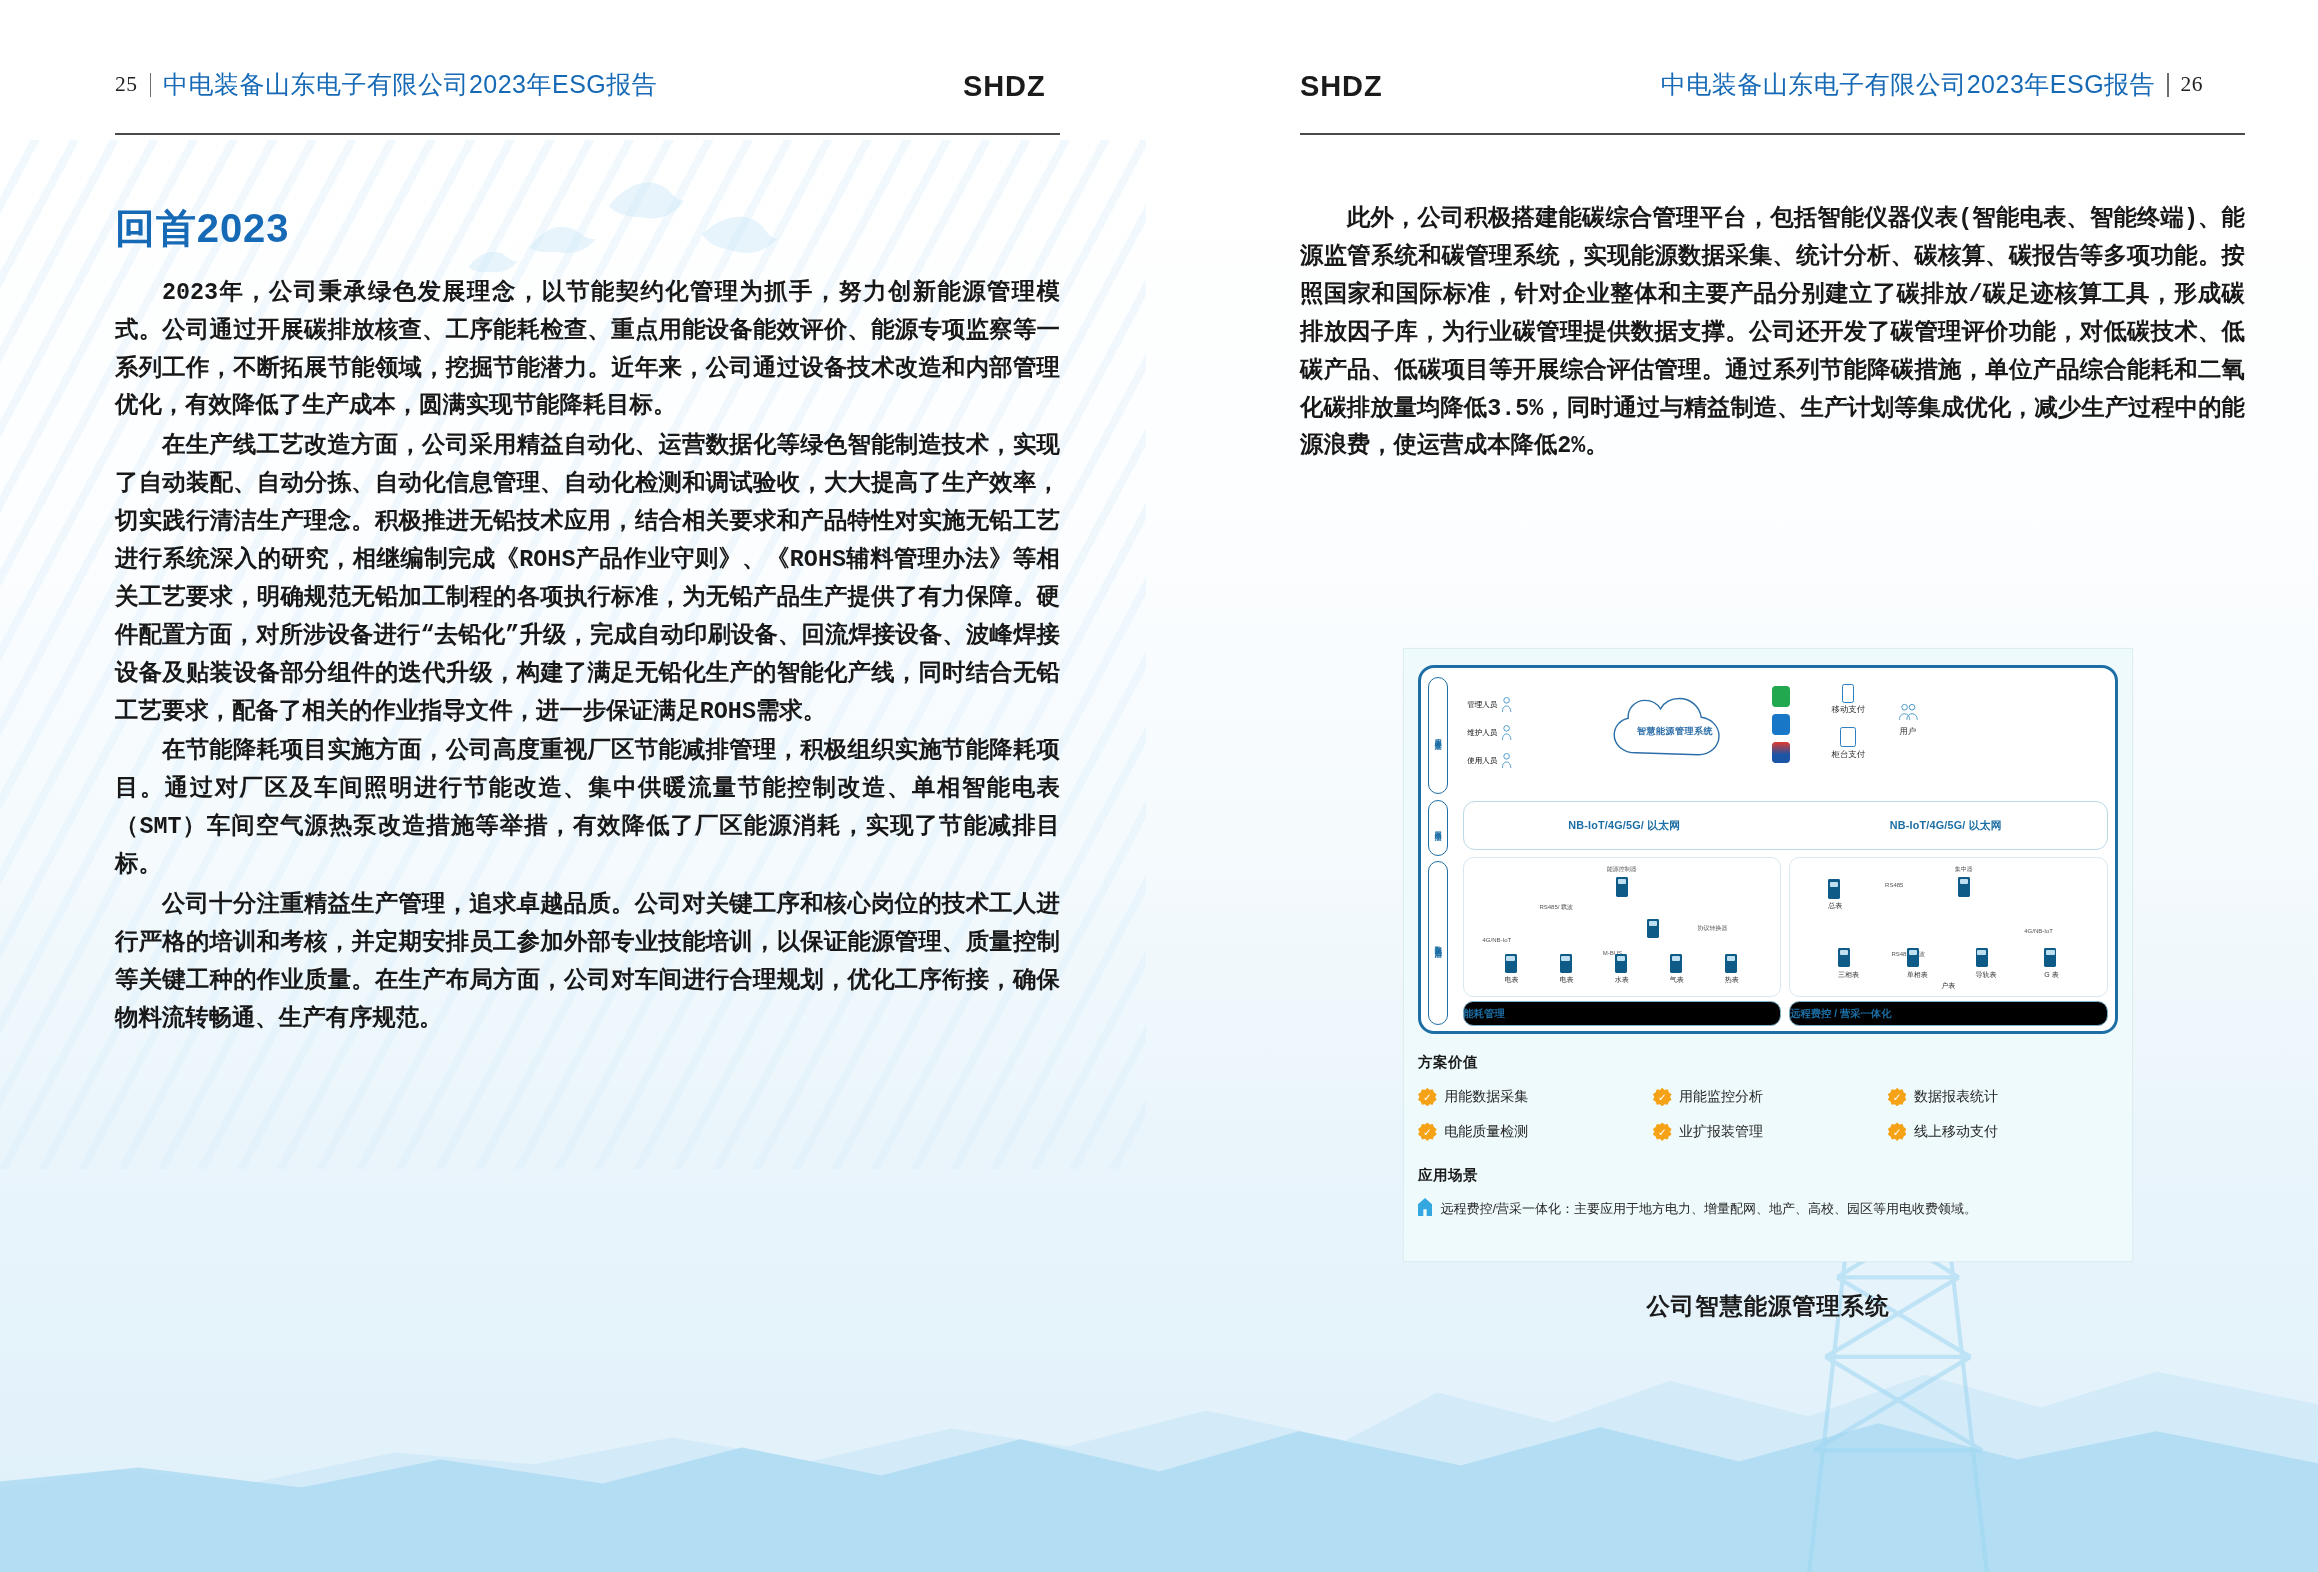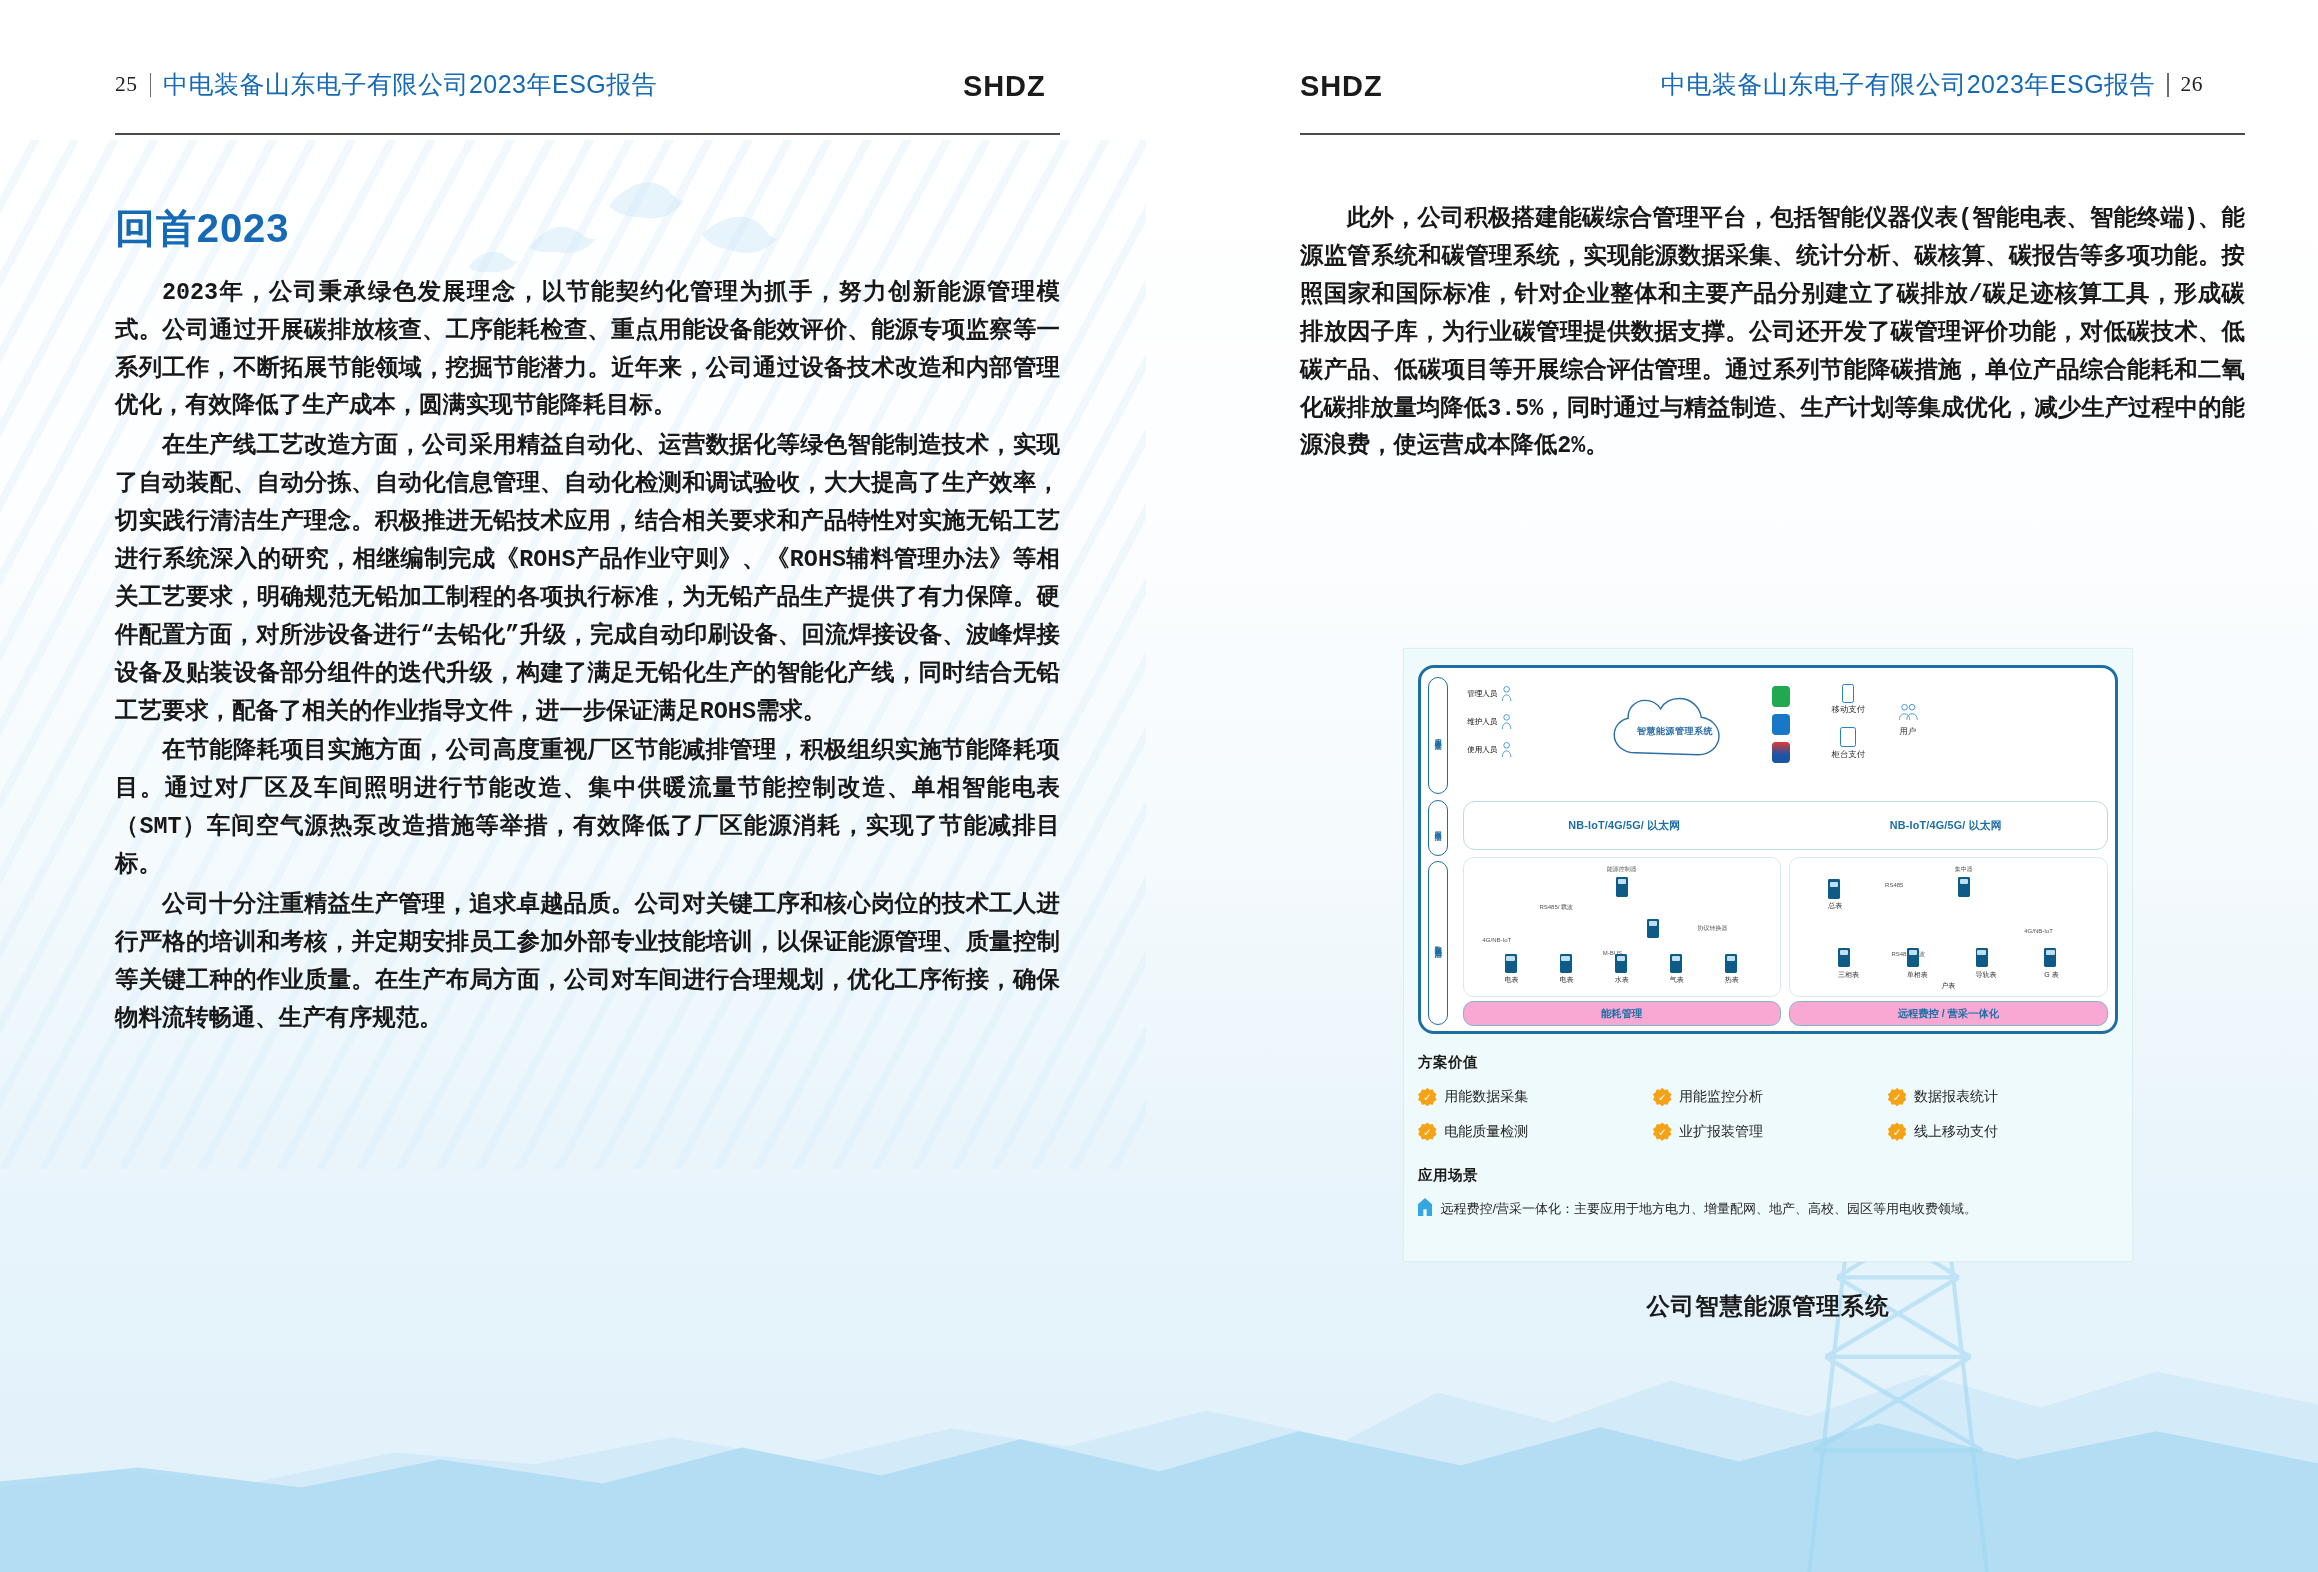--- a/index.html
+++ b/index.html
@@ -109,21 +109,21 @@
   }
   .layer-tab span {
     writing-mode:vertical-rl; font-size:7px; color:#1c6ea4; letter-spacing:1.4px;
     font-weight:bold;
   }
   .tab-app  { top:9.4px;  height:117px; }
   .tab-net  { top:132px; height:56px; }
   .tab-dev  { top:193px; height:164px; }
 
   .app-row { position:relative; margin-left:34px; height:123px; }
-  .people { position:absolute; left:4.7px; top:10px;text-align:right; }
+  .people { position:absolute; left:4.7px; top:21px;text-align:right; }
   .person { display:flex; align-items:center; gap:3.7px; margin-bottom:12px; }
   .person-ico { width:11.2px; height:16px; }
 
   .cloud {
     position:absolute; left:140px; top:16px; width:145px; height:79px;
   }
   .cloud-txt {
     position:absolute; inset:0; display:flex; align-items:center; justify-content:center;
     font-size:9px; color:#2b6ea8; font-weight:bold; letter-spacing:0.5px;
   }
@@ -150,22 +150,22 @@
   .dev-row { margin-left:34px; margin-top:6.5px; display:flex; gap:8.4px; height:140px; }
   .dev-box { flex:1; border:1.4px solid #d6e7ef; border-radius:10.3px; background:#fff; position:relative; }
   .meter { width:12px; height:19.6px; background:#0e5b87; border-radius:1.4px; position:relative; }
   .meter::after{ content:""; position:absolute; left:1.9px; top:2.3px; width:8.4px; height:5.1px;
                  background:#bfe0f0; border-radius:0.9px; }
   .meter-lbl { font-size:7px; color:#333; margin-top:2.3px; text-align:center; white-space:nowrap; }
   .wire-lbl { font-size:6px; color:#555; white-space:nowrap; }
 
   .bottom-pills { margin-left:34px; margin-top:4.7px; display:flex; gap:8.4px; }
   .pill {
-    flex:1; border:1.4px solid #7fb4cd; border-radius:10.3px; background:#f9a8d4;
-    text-align:center; padding:4.2px 0; font-size:10.3px; color:#1c6ea4; font-weight:bold;
+    flex:1; border:1.4px solid #7fb4cd; border-radius:10.3px; background:#000000;
+    text-align:left; padding:4.2px 0; font-size:10.3px; color:#1c6ea4; font-weight:bold;
   }
 
   .sub-head {
     margin-top:18.7px; font-size:14.5px; font-weight:bold; color:#1b1b1b; letter-spacing:0.5px;
   }
   .value-grid {
     margin-top:16px; display:grid; grid-template-columns:repeat(3,1fr);
     row-gap:16px; column-gap:4.7px;
   }
   .value-item { display:flex; align-items:center; gap:7.5px; }

